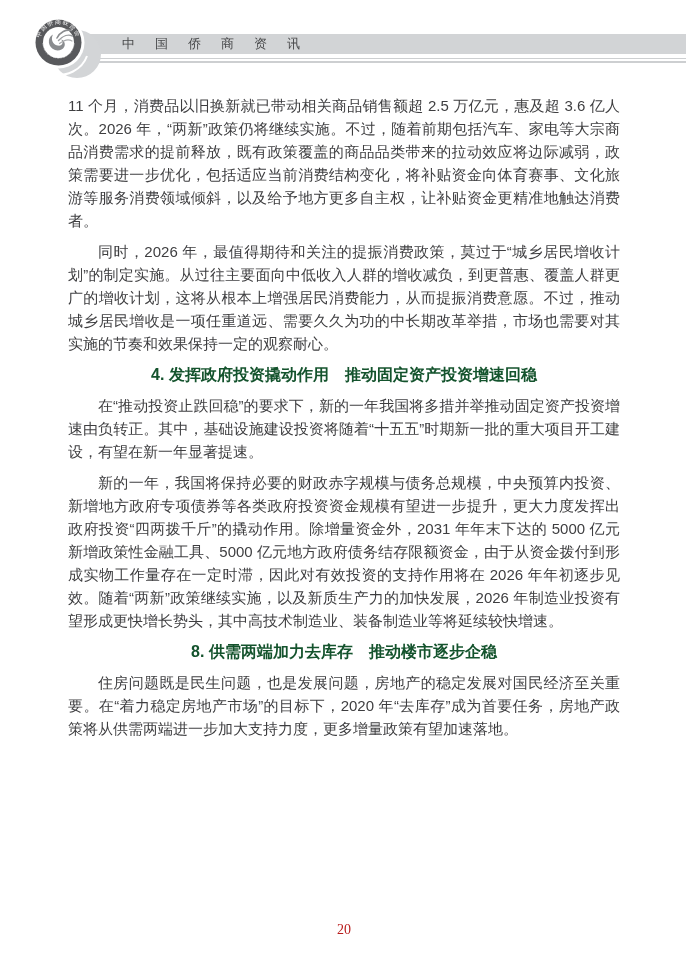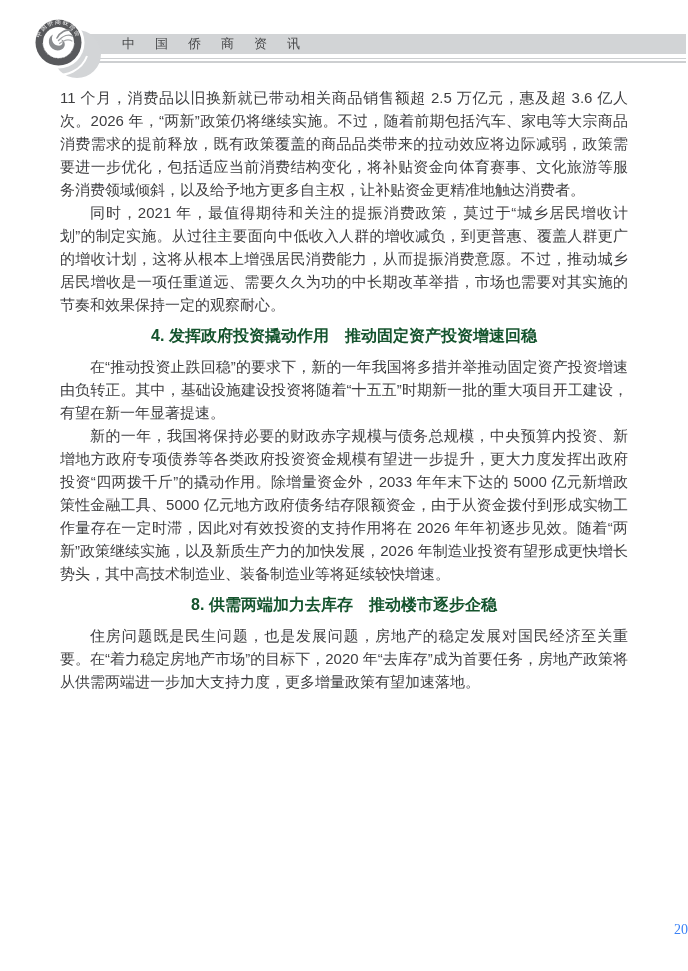--- a/index.html
+++ b/index.html
@@ -47,39 +47,39 @@
   
   .article-body {
     position: absolute;
     left: 60px; right: 60px; top: 86px;
     font-size: 15px;
     line-height: 23px;
     color: #3e3e40;
     text-align: justify;
     text-justify: inter-ideograph;
   }
-  .body-paragraph { margin: 0; }
+  .body-paragraph { margin: 8px; }
   .body-paragraph.indent { text-indent: 2em; }
   .section-heading {
     text-align: center;
     font-weight: bold;
     font-size: 16px;
     line-height: 23px;
     color: #14532d;
     margin: 8px 0;
   }
 
   
   .page-number {
     position: absolute;
     left: 0; right: 0; top: 922px;
-    text-align: right;
+    text-align: center;
     font-family: "Liberation Serif", "DejaVu Serif", serif;
     font-size: 14px;
-    color: #3b82f6;
+    color: #b91c1c;
   }
 </style>
 </head>
 <body>
 
 <div class="page">
 
   <div class="masthead-bar">
     <span class="masthead-title">中国侨商资讯</span>
   </div>
@@ -112,23 +112,23 @@
         <textPath href="#arcTop" startOffset="50%" text-anchor="middle">中国侨商联合会</textPath>
       </text>
       <text font-size="2.4" fill="#ffffff" font-family="Liberation Sans, DejaVu Sans, sans-serif">
         <textPath href="#arcBottom" startOffset="50%" text-anchor="middle">CHINA FEDERATION OF OVERSEAS CHINESE ENTREPRENEURS</textPath>
       </text>
     </svg>
   </div>
 
   <div class="article-body">
     <p class="body-paragraph">11 个月，消费品以旧换新就已带动相关商品销售额超 2.5 万亿元，惠及超 3.6 亿人次。2026 年，“两新”政策仍将继续实施。不过，随着前期包括汽车、家电等大宗商品消费需求的提前释放，既有政策覆盖的商品品类带来的拉动效应将边际减弱，政策需要进一步优化，包括适应当前消费结构变化，将补贴资金向体育赛事、文化旅游等服务消费领域倾斜，以及给予地方更多自主权，让补贴资金更精准地触达消费者。</p>
-    <p class="body-paragraph indent">同时，2021 年，最值得期待和关注的提振消费政策，莫过于“城乡居民增收计划”的制定实施。从过往主要面向中低收入人群的增收减负，到更普惠、覆盖人群更广的增收计划，这将从根本上增强居民消费能力，从而提振消费意愿。不过，推动城乡居民增收是一项任重道远、需要久久为功的中长期改革举措，市场也需要对其实施的节奏和效果保持一定的观察耐心。</p>
+    <p class="body-paragraph indent">同时，2026 年，最值得期待和关注的提振消费政策，莫过于“城乡居民增收计划”的制定实施。从过往主要面向中低收入人群的增收减负，到更普惠、覆盖人群更广的增收计划，这将从根本上增强居民消费能力，从而提振消费意愿。不过，推动城乡居民增收是一项任重道远、需要久久为功的中长期改革举措，市场也需要对其实施的节奏和效果保持一定的观察耐心。</p>
     <h3 class="section-heading">4. 发挥政府投资撬动作用　推动固定资产投资增速回稳</h3>
     <p class="body-paragraph indent">在“推动投资止跌回稳”的要求下，新的一年我国将多措并举推动固定资产投资增速由负转正。其中，基础设施建设投资将随着“十五五”时期新一批的重大项目开工建设，有望在新一年显著提速。</p>
-    <p class="body-paragraph indent">新的一年，我国将保持必要的财政赤字规模与债务总规模，中央预算内投资、新增地方政府专项债券等各类政府投资资金规模有望进一步提升，更大力度发挥出政府投资“四两拨千斤”的撬动作用。除增量资金外，2033 年年末下达的 5000 亿元新增政策性金融工具、5000 亿元地方政府债务结存限额资金，由于从资金拨付到形成实物工作量存在一定时滞，因此对有效投资的支持作用将在 2026 年年初逐步见效。随着“两新”政策继续实施，以及新质生产力的加快发展，2026 年制造业投资有望形成更快增长势头，其中高技术制造业、装备制造业等将延续较快增速。</p>
+    <p class="body-paragraph indent">新的一年，我国将保持必要的财政赤字规模与债务总规模，中央预算内投资、新增地方政府专项债券等各类政府投资资金规模有望进一步提升，更大力度发挥出政府投资“四两拨千斤”的撬动作用。除增量资金外，2031 年年末下达的 5000 亿元新增政策性金融工具、5000 亿元地方政府债务结存限额资金，由于从资金拨付到形成实物工作量存在一定时滞，因此对有效投资的支持作用将在 2026 年年初逐步见效。随着“两新”政策继续实施，以及新质生产力的加快发展，2026 年制造业投资有望形成更快增长势头，其中高技术制造业、装备制造业等将延续较快增速。</p>
     <h3 class="section-heading">8. 供需两端加力去库存　推动楼市逐步企稳</h3>
     <p class="body-paragraph indent">住房问题既是民生问题，也是发展问题，房地产的稳定发展对国民经济至关重要。在“着力稳定房地产市场”的目标下，2020 年“去库存”成为首要任务，房地产政策将从供需两端进一步加大支持力度，更多增量政策有望加速落地。</p>
   </div>
 
   <div class="page-number">20</div>
 
 </div>
 
 </body></html>

